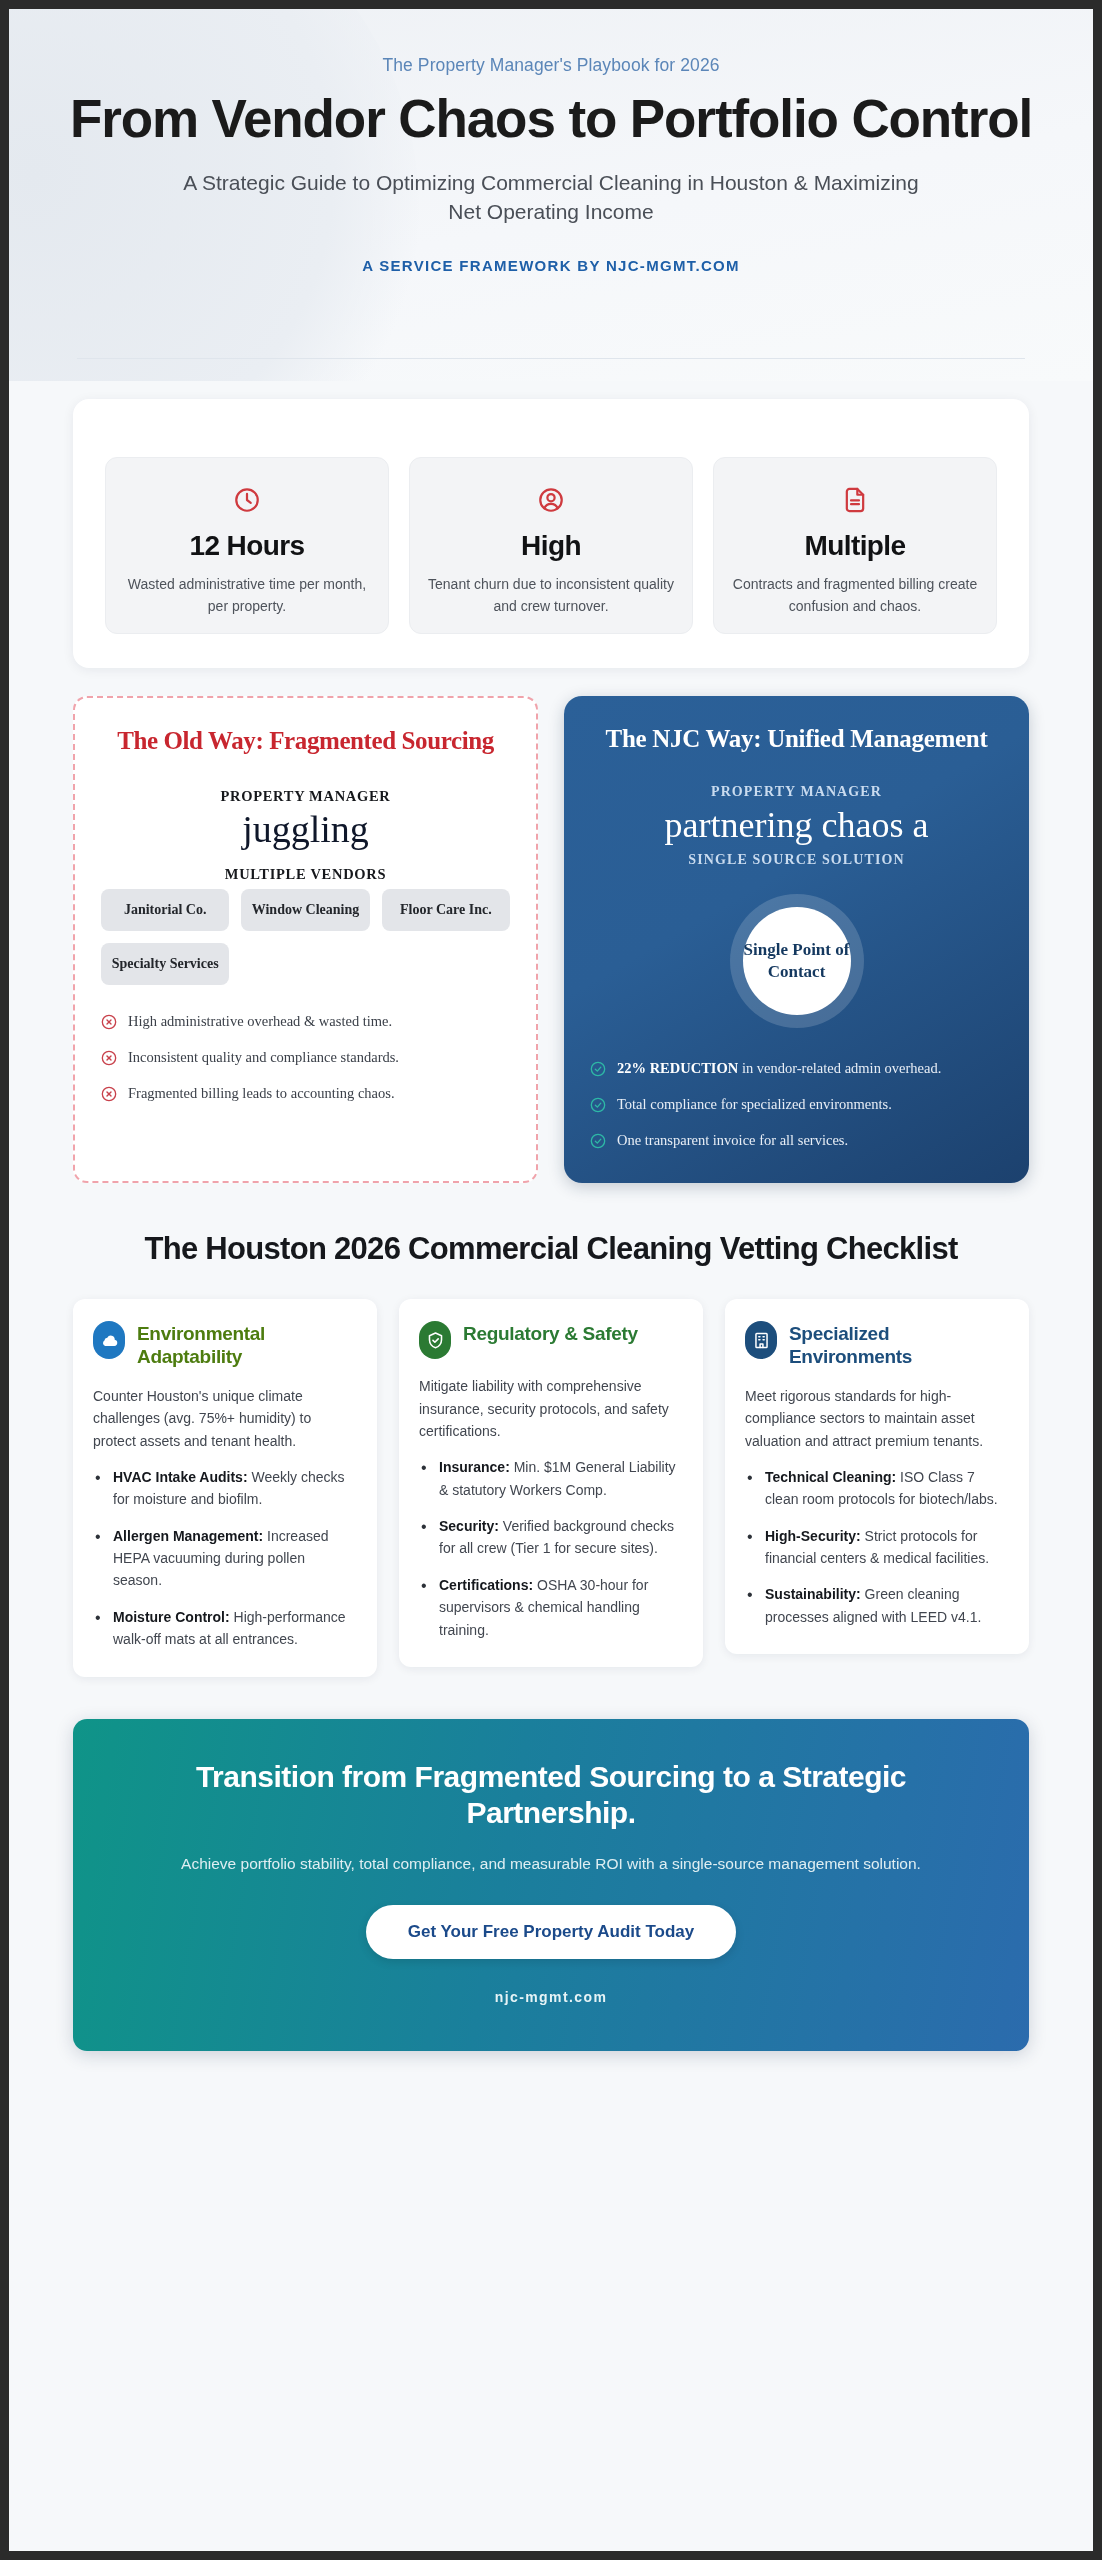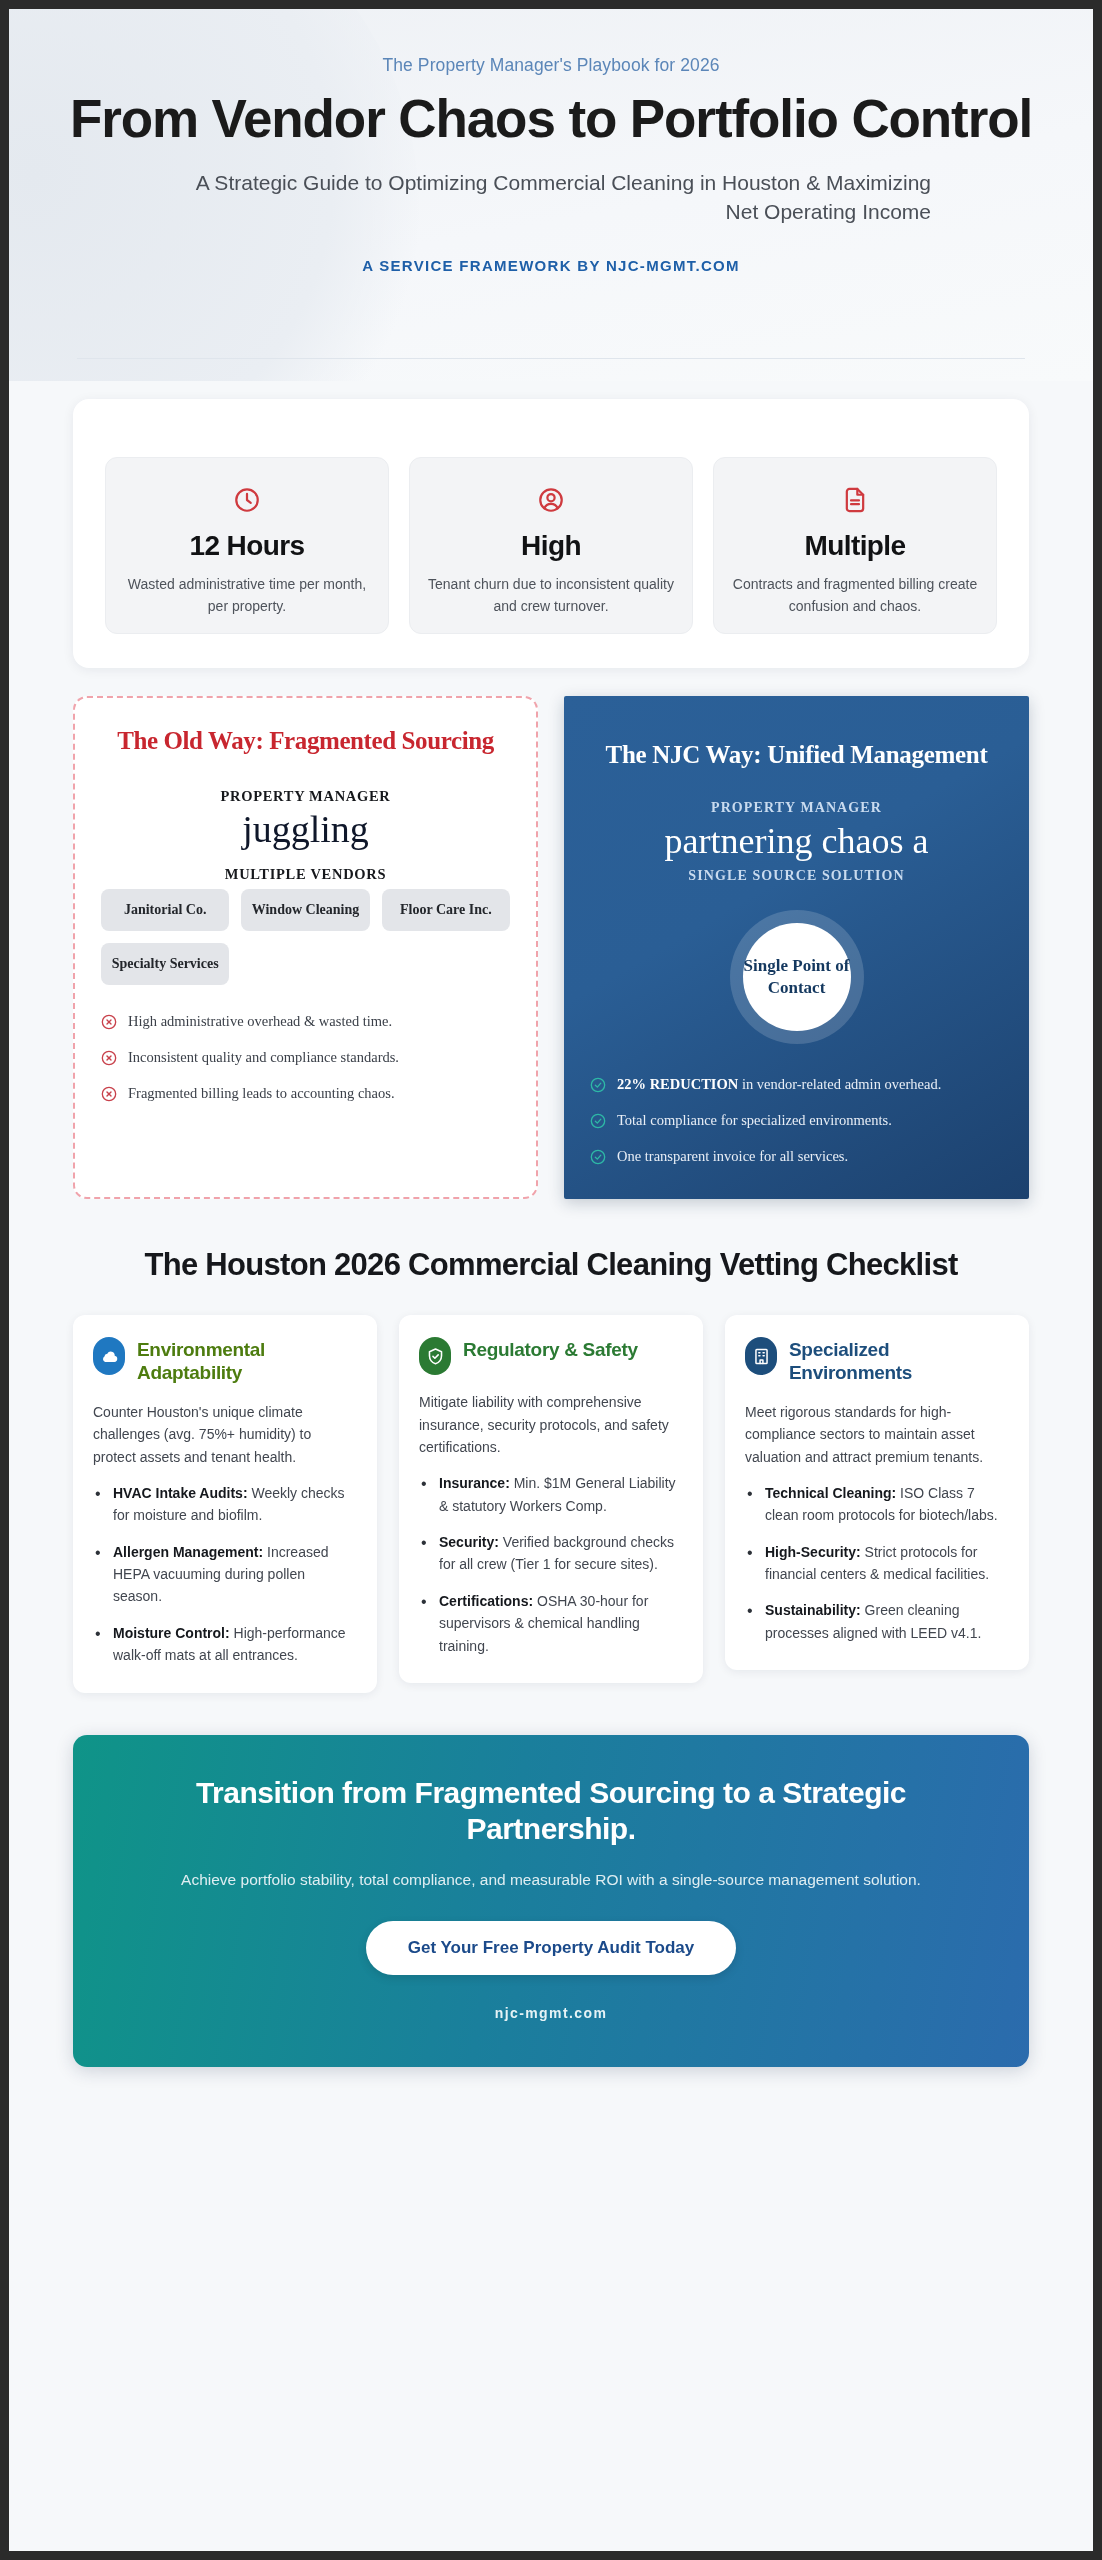--- a/index.html
+++ b/index.html
@@ -55,21 +55,20 @@
     letter-spacing: -1.1px;
     max-width: 1000px;
     margin: 0 auto 22px auto;
   }
   .hero-sub {
     font-size: 21px;
     line-height: 1.37;
     color: #4a4f57;
     max-width: 760px;
     margin: 8px auto 30px auto;
-    text-align: right;
   }
   .hero-kicker {
     font-size: 15px;
     font-weight: 700;
     letter-spacing: 1.3px;
     color: #1e5fa8;
   }
   .hero-rule {
     position: absolute;
     left: 68px;
@@ -191,22 +190,22 @@
     font-size: 14px;
     font-weight: 700;
     color: #23262b;
   }
   .neg-list { margin-top: 26px; display: flex; flex-direction: column; gap: 13px; }
   .neg-item { display: flex; gap: 11px; align-items: flex-start; }
   .neg-item .txt { font-size: 14.5px; line-height: 1.45; color: #3b4049; }
 
   .njc-way {
     background: linear-gradient(150deg, #2b6098 0%, #2a5e95 40%, #1c416e 100%);
-    border-radius: 2px;
-    padding: 44px 26px 30px 26px;
+    border-radius: 18px;
+    padding: 28px 26px 30px 26px;
     box-shadow: 0 4px 16px rgba(20,40,70,.22);
   }
   .njc-h3 {
     font-size: 25px;
     font-weight: 700;
     color: #ffffff;
     text-align: center;
     line-height: 1.2;
     letter-spacing: -.3px;
   }

